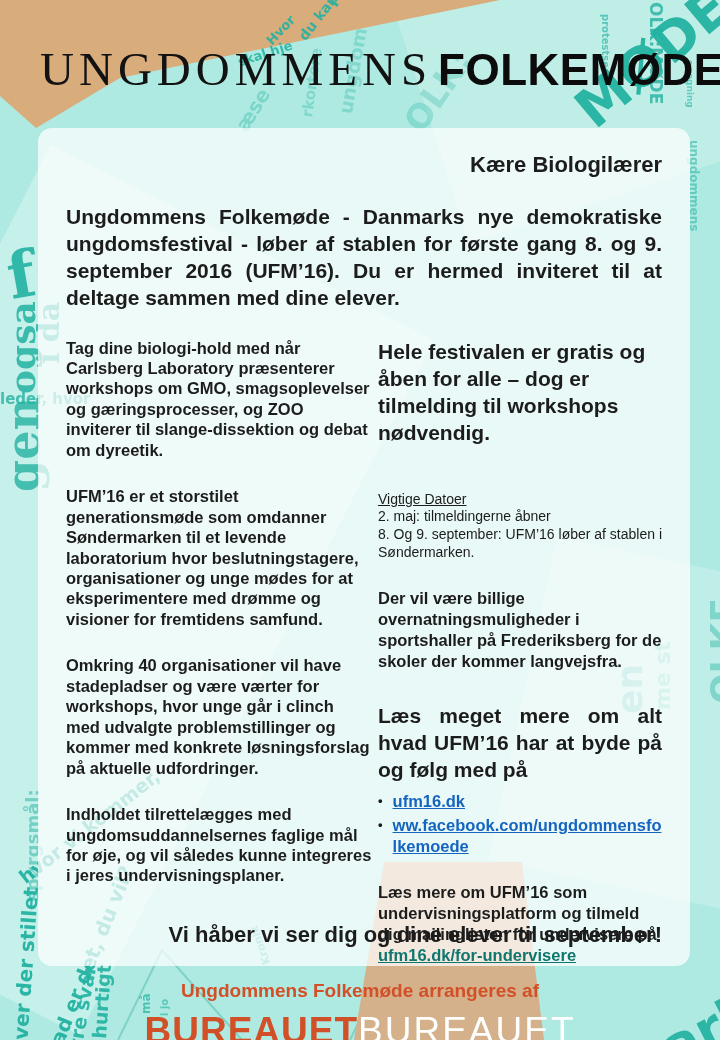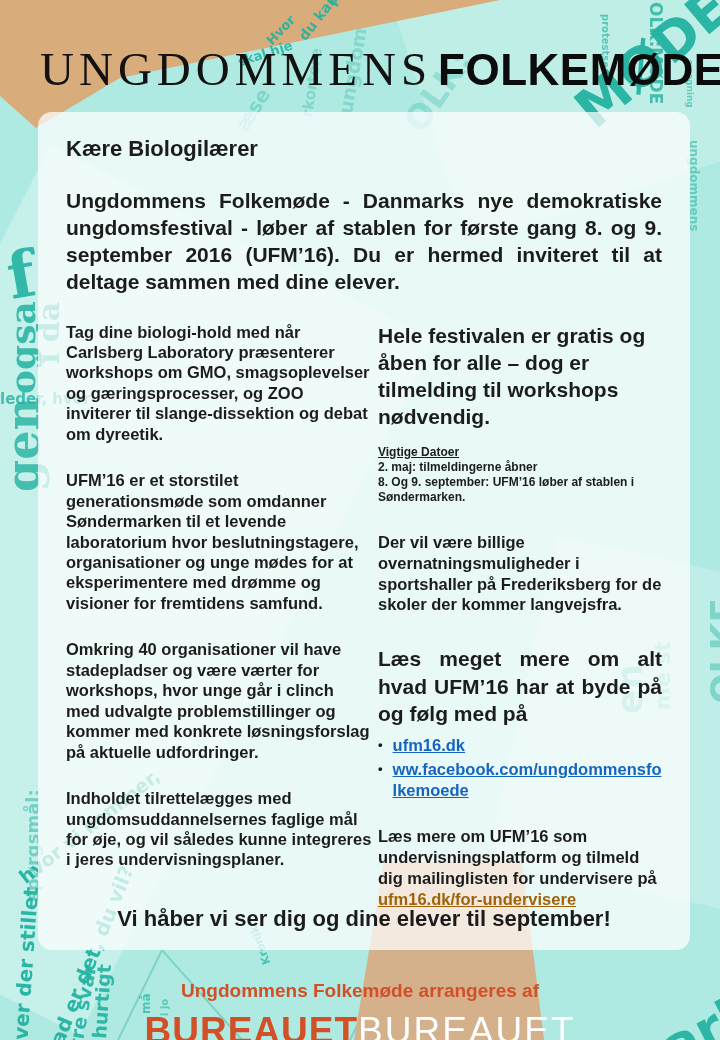--- a/index.html
+++ b/index.html
@@ -28,42 +28,42 @@
   .title-serif{
     font-family:"Liberation Serif",serif;font-weight:400;color:#121212;
     font-size:47px;letter-spacing:5px;
   }
   .title-bold{
     font-family:"Liberation Sans",sans-serif;font-weight:800;color:#0c0c0c;
     font-size:44px;letter-spacing:0.5px;margin-left:6px;
   }
   
   .panel{
-    position:absolute;left:38px;top:112px;width:652px;height:838px;z-index:4;
+    position:absolute;left:38px;top:128px;width:652px;height:838px;z-index:4;
     background:rgba(255,255,255,0.72);border-radius:14px;
     padding:24px 28px 14px;box-sizing:border-box;
-    display:flex;flex-direction:column;color:#1c1c1c;
+    display:flex;flex-direction:column;color:#1c1c1c;align-items:flex-end;
   }
   .greeting{font-size:22px;font-weight:700;}
   .intro{margin-top:26px;font-size:21px;font-weight:700;line-height:1.28;text-align:justify;}
   .columns{display:flex;gap:6px;margin-top:26px;flex:1;min-height:0;}
   .col-left{width:306px;}
   .col-left p{margin:0 0 26px;font-size:16.5px;font-weight:700;line-height:1.24;}
   .col-right{flex:1;min-width:0;}
   .lead{font-size:21px;font-weight:700;line-height:1.3;}
-  .dates{margin-top:14px;font-size:12px;font-weight:700;line-height:1.27;}
+  .dates{margin-top:44px;font-size:14px;font-weight:400;line-height:1.27;}
   .dates-heading{text-decoration:underline;}
   .accommodation{margin-top:26px;font-size:16.5px;font-weight:700;line-height:1.27;}
   .links-heading{margin-top:30px;font-size:21px;font-weight:700;line-height:1.3;text-align:justify;}
   .links{margin:8px 0 0;padding:0;list-style:none;}
   .links li{display:flex;gap:10px;font-size:16.5px;font-weight:700;line-height:1.3;margin-bottom:2px;}
   .links .bullet{font-size:13px;line-height:1.6;}
   .links a{color:#1565c0;text-decoration:underline;word-break:break-all;}
   .teachers{margin-top:24px;font-size:16.5px;font-weight:700;line-height:1.27;}
-  .teachers a{color:#a16207;text-decoration:underline;}
+  .teachers a{color:#0f766e;text-decoration:underline;}
   .closing{margin-top:auto;text-align:center;font-size:22px;font-weight:700;padding-bottom:4px;}
   
   .footer{position:absolute;left:0;top:952px;width:720px;z-index:5;text-align:center;margin-top:20px;}
   .arranged{color:#d25028;font-weight:700;font-size:19px;margin-top:8px;}
   .logo{margin-top:8px;font-size:37px;letter-spacing:1px;white-space:nowrap;}
   .logo-1{color:#d25028;font-weight:800;}
   .logo-2{color:#ffffff;font-weight:400;letter-spacing:2px;}
 </style>
 </head>
 <body>

